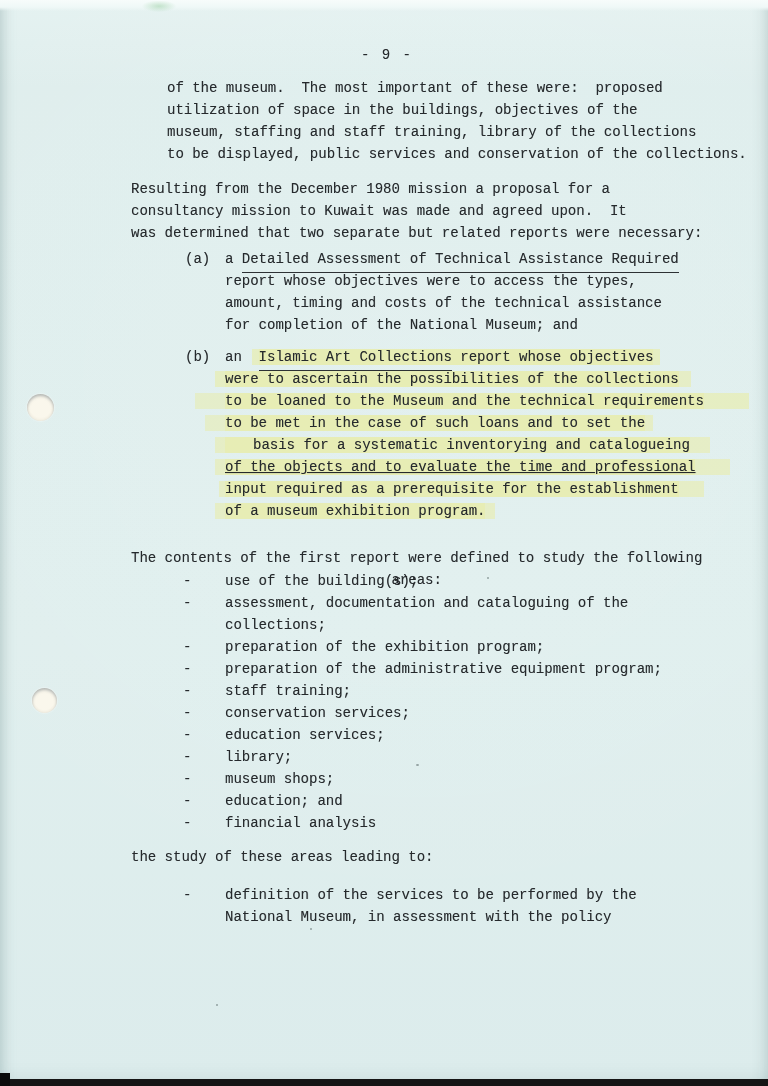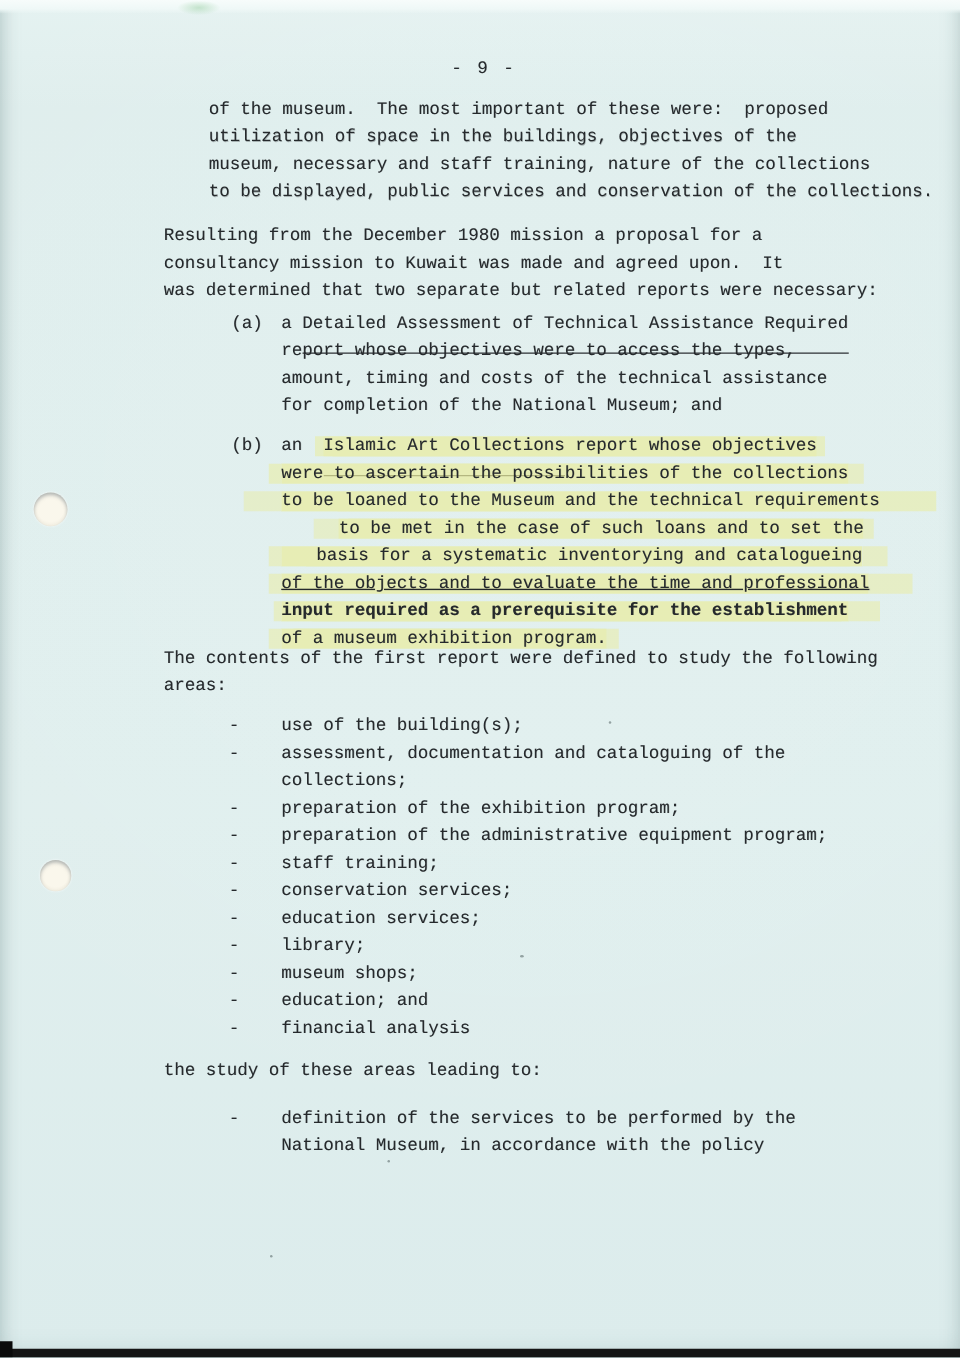--- a/index.html
+++ b/index.html
@@ -45,33 +45,33 @@
   }
   .line { white-space: pre; text-shadow: 0.3px 0.3px 0 rgba(37,41,44,0.30); }
   .center-num { letter-spacing: 2px; }
 
   .item .line, .hangpad { padding-left:94px; }
   .item { }
   .lbl { position:absolute; left:54px; }
   .row { position:relative; padding-left:94px; }
   .dash { position:absolute; left:52px; }
 
-  .ul { border-bottom:1px solid #2d3134; padding-bottom:15px; }
+  .ul { border-bottom:1px solid #2d3134; padding-bottom:5px; }
 
   .hl {
     background: rgba(233,236,158,0.72);
     box-shadow: -7px 0 0 rgba(233,236,158,0.55), 7px 0 0 rgba(233,236,158,0.55);
   }
   
   .item-b .line:nth-child(2) .hl { box-shadow: -10px 0 0 rgba(233,236,158,0.55), 12px 0 0 rgba(233,236,158,0.50); }
   .item-b .line:nth-child(3) .hl { box-shadow: -30px 0 0 rgba(233,236,158,0.45), 45px 0 0 rgba(233,236,158,0.55); }
-  .item-b .line:nth-child(4) .hl { box-shadow: -20px 0 0 rgba(233,236,158,0.45), 8px 0 0 rgba(233,236,158,0.5); margin-left: 46px; }
+  .item-b .line:nth-child(4) .hl { box-shadow: -20px 0 0 rgba(233,236,158,0.45), 8px 0 0 rgba(233,236,158,0.5); }
   .item-b .line:nth-child(5) .hl { box-shadow: -10px 0 0 rgba(233,236,158,0.5), 20px 0 0 rgba(233,236,158,0.5); padding-left: 28px; }
   .item-b .line:nth-child(6) .hl { box-shadow: -10px 0 0 rgba(233,236,158,0.5), 35px 0 0 rgba(233,236,158,0.5); text-decoration: underline; }
-  .item-b .line:nth-child(7) .hl { box-shadow: -6px 0 0 rgba(233,236,158,0.5), 25px 0 0 rgba(233,236,158,0.5); font-weight: bold; }
+  .item-b .line:nth-child(7) .hl { box-shadow: -6px 0 0 rgba(233,236,158,0.5), 25px 0 0 rgba(233,236,158,0.5); }
   .item-b .line:nth-child(8) .hl { box-shadow: -10px 0 0 rgba(233,236,158,0.5), 10px 0 0 rgba(233,236,158,0.5); }
 </style>
 </head>
 <body>
 
 <div class="page">
 
   <div class="top-strip"></div>
   <div class="smudge-green"></div>
   <div class="hole h1"></div>
@@ -81,21 +81,21 @@
   <div class="speckle" style="left:310px; top:928px; width:2px; height:2px;"></div>
   <div class="speckle" style="left:216px; top:1004px; width:2px; height:2px;"></div>
 
   <div class="block" style="top:44px; left:361px;">
     <div class="line center-num">- 9 -</div>
   </div>
 
   <div class="block" style="top:77px; left:131px;margin-left:36px;">
     <div class="line">of the museum.  The most important of these were:  proposed</div>
     <div class="line">utilization of space in the buildings, objectives of the</div>
-    <div class="line">museum, necessary and staff training, nature of the collections</div>
+    <div class="line">museum, staffing and staff training, library of the collections</div>
     <div class="line">to be displayed, public services and conservation of the collections.</div>
   </div>
 
   <div class="block" style="top:178px; left:131px;">
     <div class="line">Resulting from the December 1980 mission a proposal for a</div>
     <div class="line">consultancy mission to Kuwait was made and agreed upon.  It</div>
     <div class="line">was determined that two separate but related reports were necessary:</div>
   </div>
 
   <div class="block item" style="top:248px; left:131px;">
@@ -109,21 +109,21 @@
     <div class="line"><span class="lbl">(b)</span><span>an  </span><span class="hl"><span class="ul">Islamic Art Collections</span><span> report whose objectives</span></span></div>
     <div class="line"><span class="hl">were to ascertain the possibilities of the collections</span></div>
     <div class="line"><span class="hl">to be loaned to the Museum and the technical requirements</span></div>
     <div class="line"><span class="hl">to be met in the case of such loans and to set the</span></div>
     <div class="line"><span class="hl">basis for a systematic inventorying and catalogueing</span></div>
     <div class="line"><span class="hl">of the objects and to evaluate the time and professional</span></div>
     <div class="line"><span class="hl">input required as a prerequisite for the establishment</span></div>
     <div class="line"><span class="hl">of a museum exhibition program.</span></div>
   </div>
 
-  <div class="block" style="top:516px; left:131px;">
+  <div class="block" style="top:547px; left:131px;text-align:center;">
     <div class="line">The contents of the first report were defined to study the following</div>
     <div class="line">areas:</div>
   </div>
 
   <div class="block" style="top:570px; left:131px;">
     <div class="line row"><span class="dash">-</span><span>use of the building(s);</span></div>
     <div class="line row"><span class="dash">-</span><span>assessment, documentation and cataloguing of the</span></div>
     <div class="line hangpad">collections;</div>
     <div class="line row"><span class="dash">-</span><span>preparation of the exhibition program;</span></div>
     <div class="line row"><span class="dash">-</span><span>preparation of the administrative equipment program;</span></div>
@@ -135,18 +135,18 @@
     <div class="line row"><span class="dash">-</span><span>education; and</span></div>
     <div class="line row"><span class="dash">-</span><span>financial analysis</span></div>
   </div>
 
   <div class="block" style="top:846px; left:131px;">
     <div class="line">the study of these areas leading to:</div>
   </div>
 
   <div class="block" style="top:884px; left:131px;">
     <div class="line row"><span class="dash">-</span><span>definition of the services to be performed by the</span></div>
-    <div class="line hangpad">National Museum, in accordance with the policy</div>
+    <div class="line hangpad">National Museum, in assessment with the policy</div>
   </div>
 
   <div class="bottom-bar"></div>
   <div class="corner-block"></div>
 </div>
 
 </body></html>

